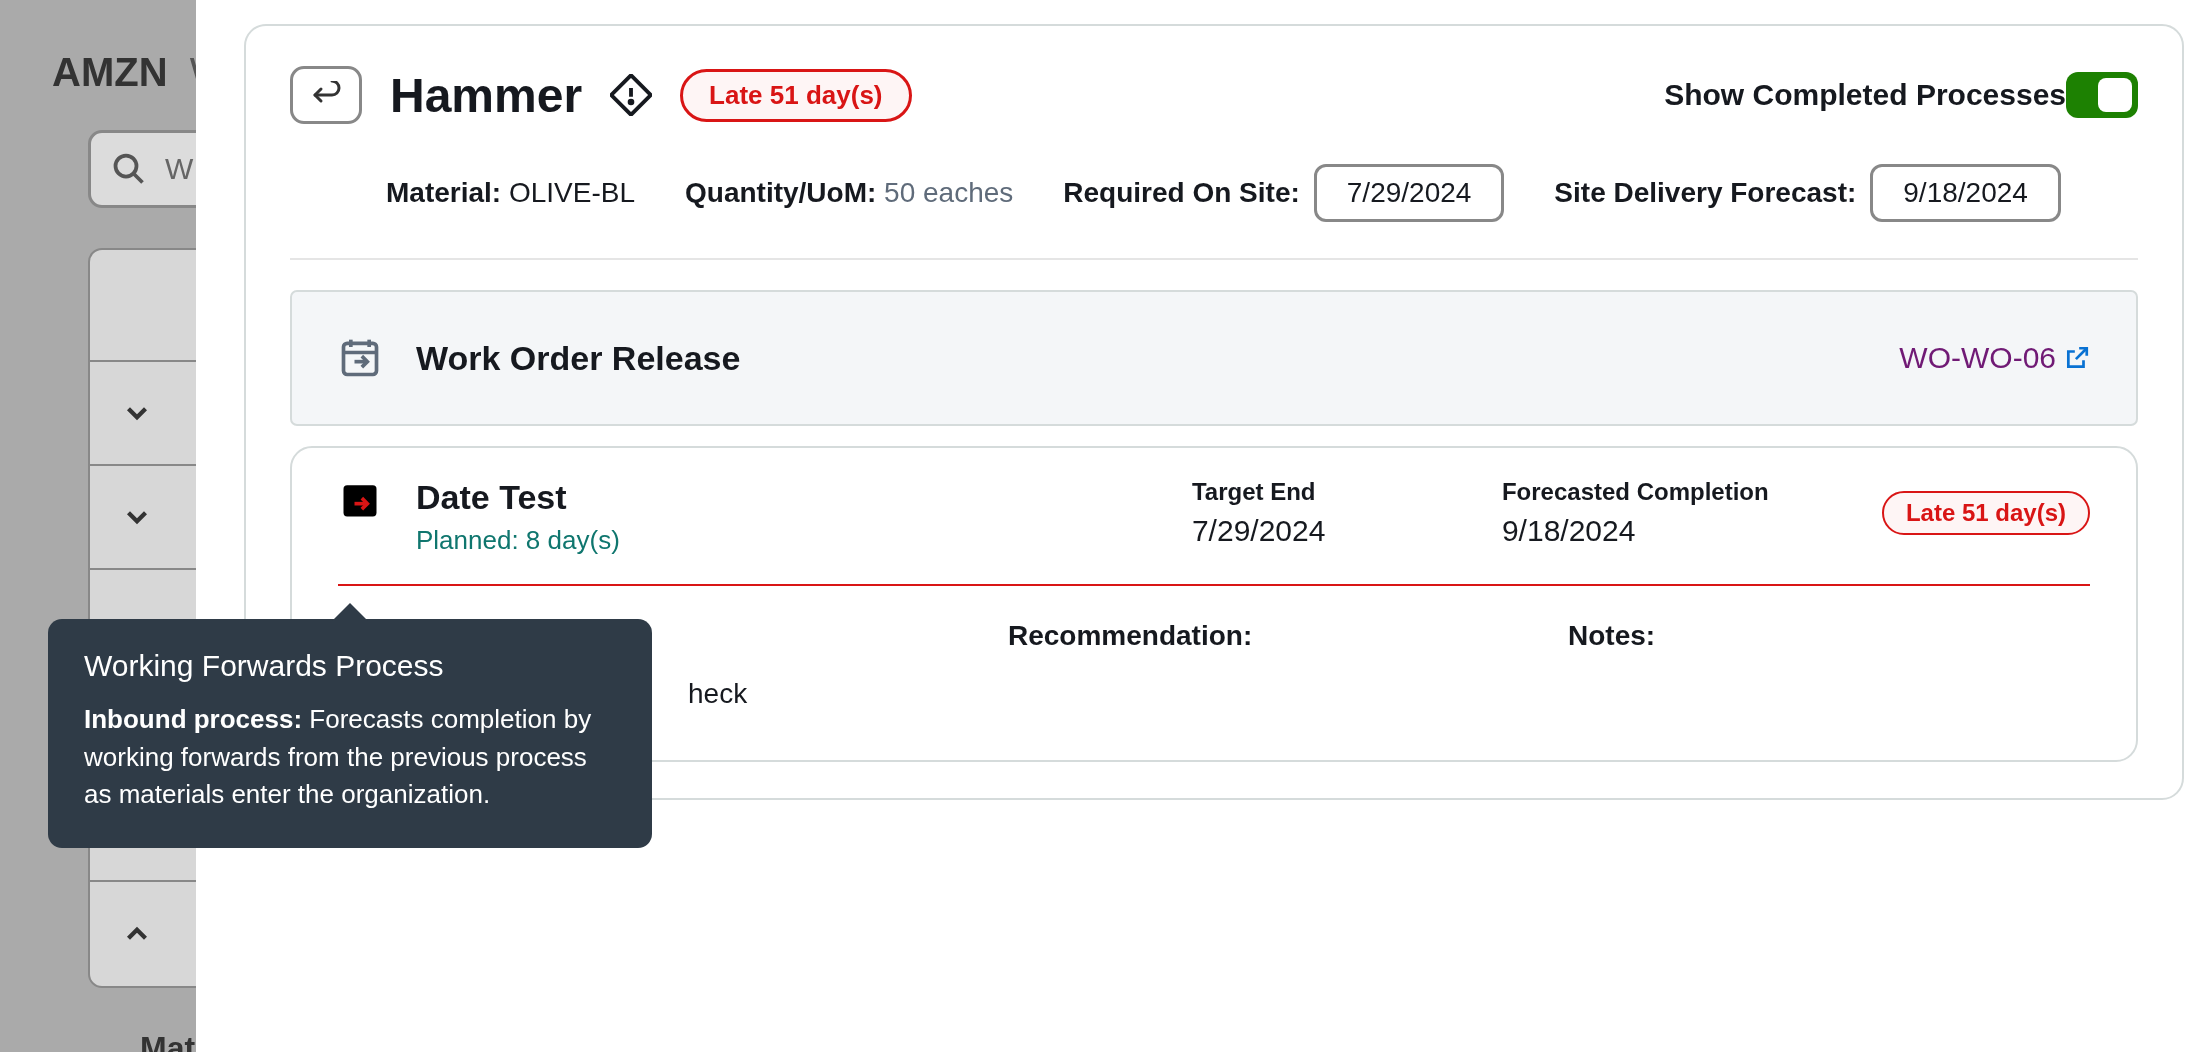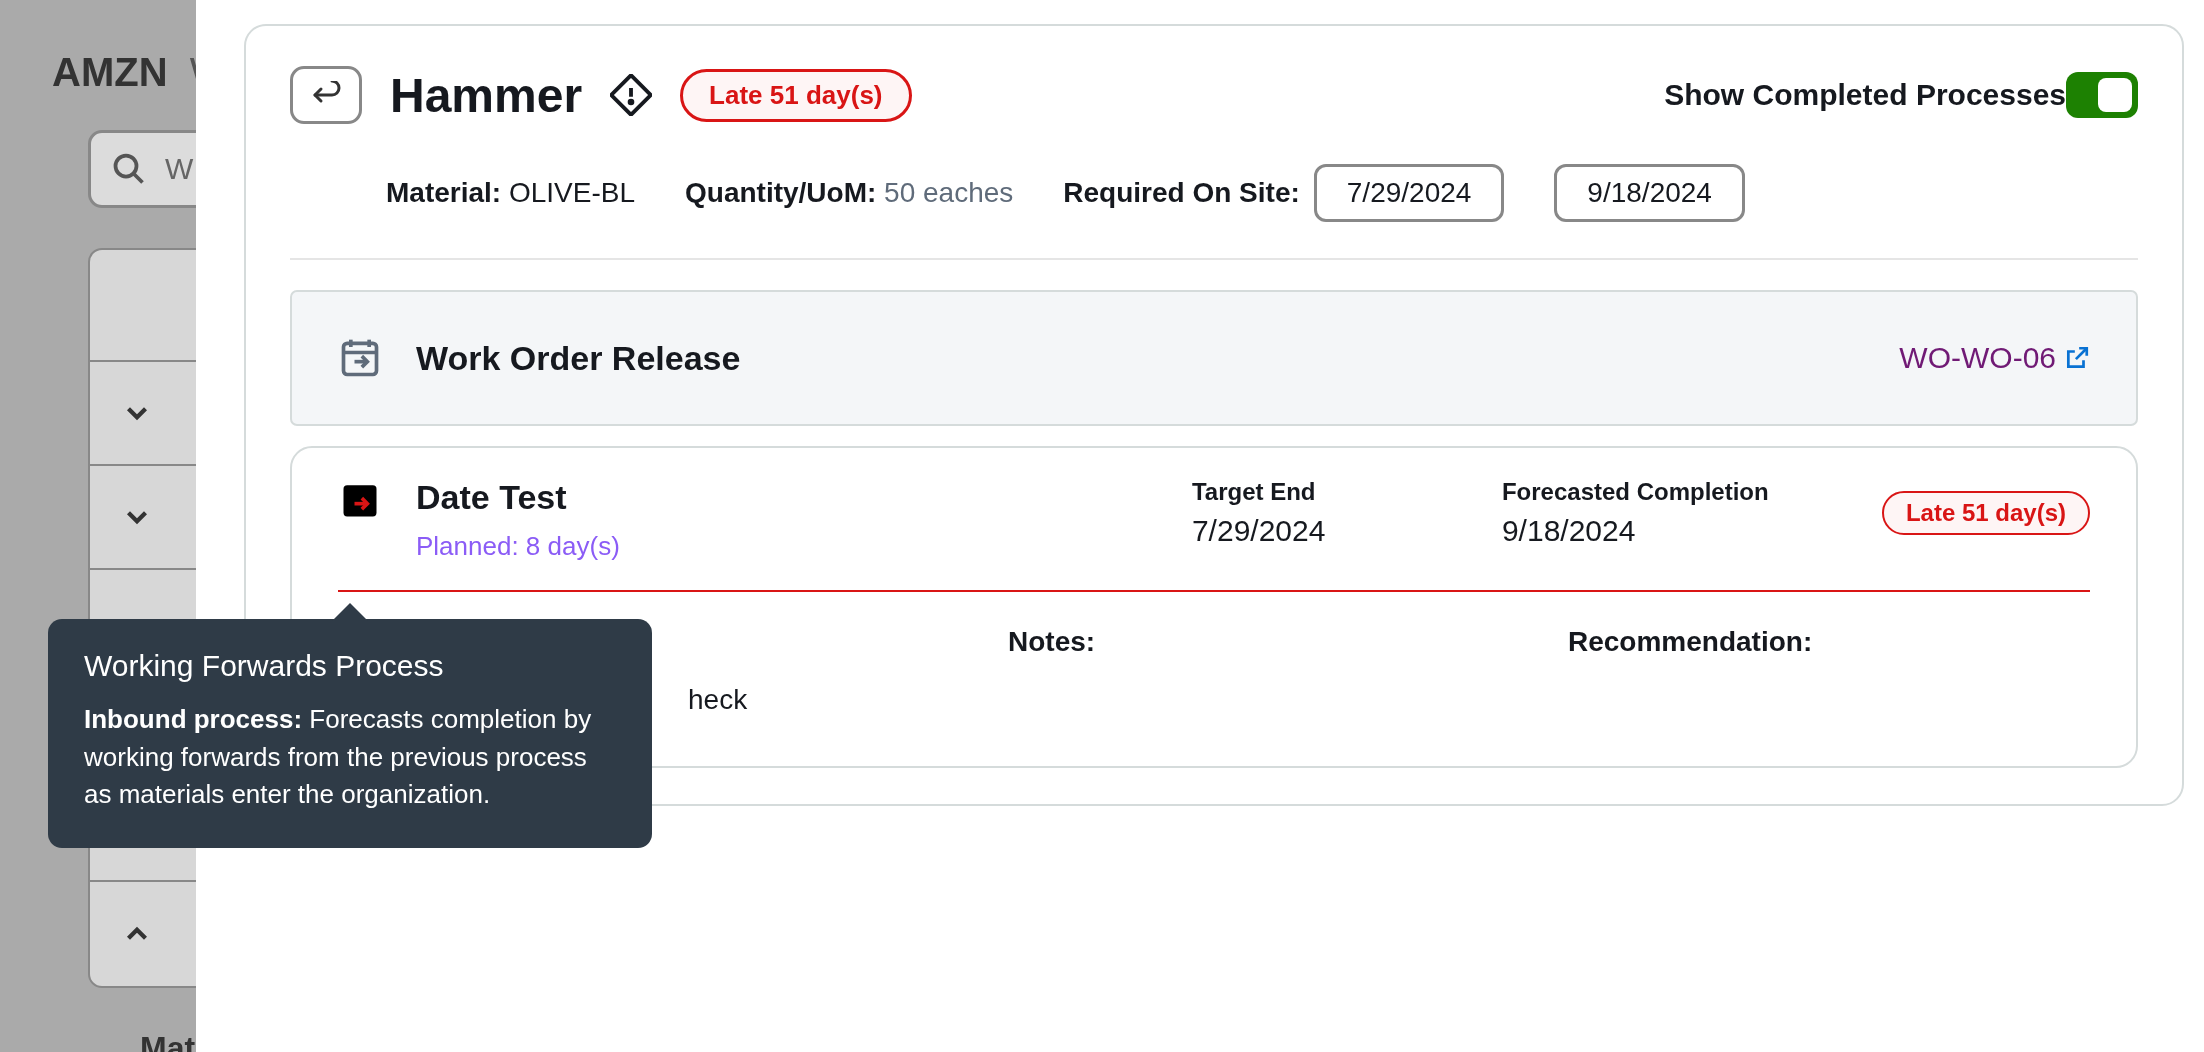--- a/index.html
+++ b/index.html
@@ -224,22 +224,22 @@
     display: flex;
     align-items: flex-start;
     gap: 34px;
   }
   .proc-name {
     font-size: 34px;
     font-weight: 700;
   }
   .proc-planned {
     font-size: 26px;
-    color: #8b5cf6;
-    margin-top: 14px;
+    color: #0f766e;
+    margin-top: 8px;
   }
   .proc-cols {
     margin-left: auto;
     display: grid;
     grid-template-columns: 310px 380px auto;
     align-items: center;
     gap: 6px 0;
   }
   .col-lbl { font-size: 24px; font-weight: 700; }
   .col-val { font-size: 30px; margin-top: 8px; }
@@ -368,20 +368,21 @@
       </div>
       <div>
         <span class="lbl">Quantity/UoM:</span>
         <span class="val-muted">50 eaches</span>
       </div>
       <div style="display:flex;align-items:center;gap:14px">
         <span class="lbl">Required On Site:</span>
         <span class="date-box">7/29/2024</span>
       </div>
       <div style="display:flex;align-items:center;gap:14px">
+        <span class="lbl">Site Delivery Forecast:</span>
         <span class="date-box">9/18/2024</span>
       </div>
     </div>
 
     <hr class="divider">
 
     <div class="wo-release">
       <svg class="cal-arrow" viewBox="0 0 24 24" fill="none" stroke="#5f6b7a" stroke-width="2">
         <rect x="3" y="4" width="18" height="17" rx="2"></rect>
         <line x1="7" y1="2" x2="7" y2="6"></line>
@@ -430,22 +431,22 @@
         </div>
       </div>
 
       <hr class="proc-rule">
 
       <div class="proc-bottom">
         <div>
           <div style="height:28px"></div>
           <div class="sub" style="margin-left:350px">heck</div>
         </div>
+        <div>Recommendation:</div>
         <div>Notes:</div>
-        <div>Recommendation:</div>
       </div>
     </div>
 
   </div>
 </div>
 
 <div class="tooltip">
   <div class="tt-title">Working Forwards Process</div>
   <div class="tt-body">
     <b>Inbound process:</b>

